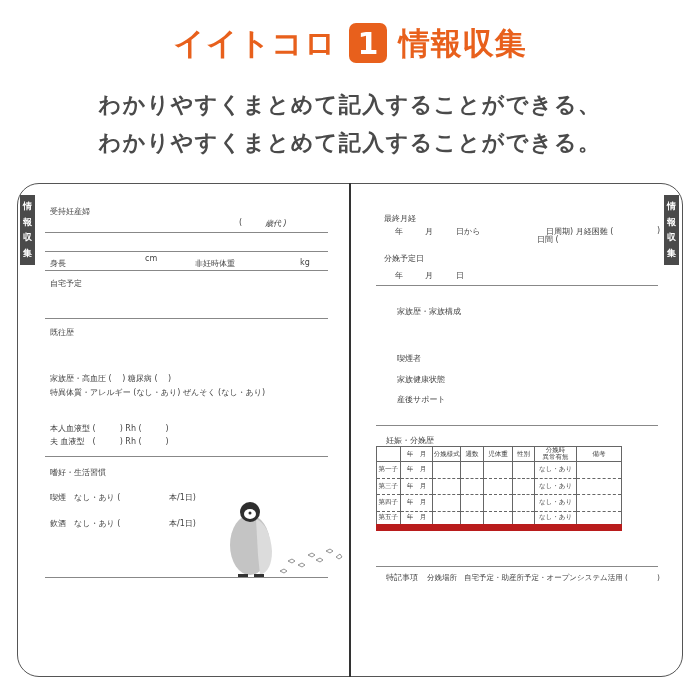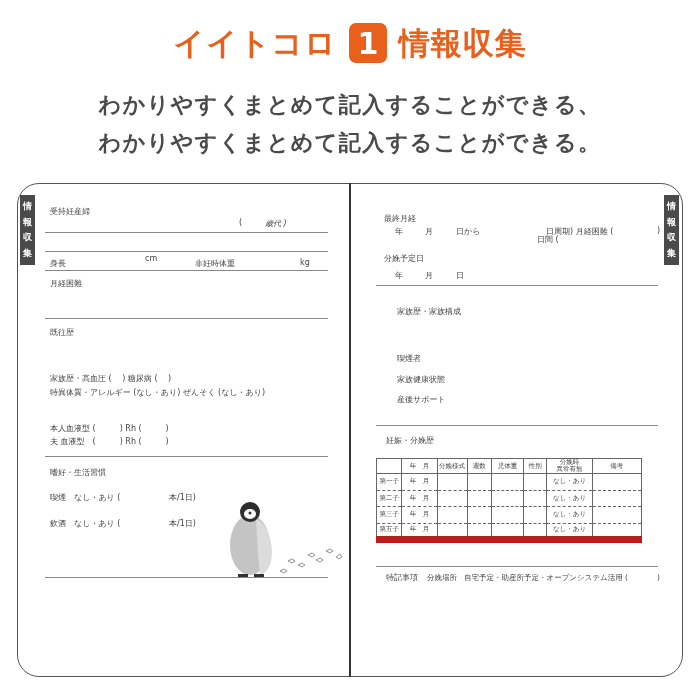--- a/index.html
+++ b/index.html
@@ -35,21 +35,21 @@
       align-items: center; justify-content: space-around; padding: 4px 0;
     }
     .tab-left { left: 20px; top: 195px; height: 70px; }
     .tab-right { left: 664px; top: 195px; height: 70px; }
 
     .t { position: absolute; font-size: 8px; color: #444; white-space: nowrap; }
     .t-sm { font-size: 7.5px; }
     .hl { position: absolute; height: 1.2px; background: #888; }
 
     
-    .preg-table { position: absolute; left: 376px; top: 458px; width: 266px; border-collapse: collapse; }
+    .preg-table { position: absolute; left: 376px; top: 446px; width: 246px; border-collapse: collapse; }
     .preg-table td, .preg-table th {
       border-left: 1px solid #666; border-right: 1px solid #666;
       font-size: 6.5px; font-weight: normal; color: #444; text-align: center; padding: 0;
     }
     .preg-table th { border-top: 1px solid #666; border-bottom: 1px solid #666; height: 15px; line-height: 7px; }
     .preg-table td { height: 16.5px; border-bottom: 1px dashed #666; }
     .preg-table tr:last-child td { border-bottom: 7px solid #b91c1c; }
 
     .penguin { position: absolute; left: 228px; top: 495px; width: 122px; height: 82px; }
   </style>
@@ -86,21 +86,21 @@
 <span class="t" style="left:50px;top:206px;">受持妊産婦</span>
 <span class="t" style="left:239px;top:218px;">(</span>
 <span class="t" style="left:265px;top:218px;font-style:italic;">歳代 )</span>
 <div class="hl" style="left:45px;top:232px;width:283px;"></div>
 <div class="hl" style="left:45px;top:251px;width:283px;"></div>
 <span class="t" style="left:50px;top:258px;">身長</span>
 <span class="t" style="left:145px;top:254px;">cm</span>
 <span class="t" style="left:195px;top:258px;">非妊時体重</span>
 <span class="t" style="left:300px;top:258px;">kg</span>
 <div class="hl" style="left:45px;top:270px;width:283px;"></div>
-<span class="t" style="left:50px;top:278px;">月経困難</span>
+<span class="t" style="left:50px;top:278px;">自宅予定</span>
 <div class="hl" style="left:45px;top:318px;width:283px;"></div>
 <span class="t" style="left:50px;top:327px;">既往歴</span>
 <span class="t" style="left:50px;top:373px;">家族歴・高血圧 (　 ) 糖尿病 (　 )</span>
 <span class="t" style="left:50px;top:387px;">特異体質・アレルギー (なし・あり) ぜんそく (なし・あり)</span>
 <span class="t" style="left:50px;top:423px;">本人血液型 (　　　) Rh (　　　)</span>
 <span class="t" style="left:50px;top:436px;">夫 血液型　(　　　) Rh (　　　)</span>
 <div class="hl" style="left:45px;top:456px;width:283px;"></div>
 <span class="t" style="left:50px;top:467px;">嗜好・生活習慣</span>
 <span class="t" style="left:50px;top:492px;">喫煙</span>
 <span class="t" style="left:74px;top:492px;">なし・あり (</span>
@@ -175,31 +175,31 @@
     <td>第一子</td>
     <td>年　月</td>
     <td></td>
         <td></td>
         <td></td>
         <td></td>
     <td>なし・あり</td>
     <td></td>
   </tr>
   <tr>
-    <td>第二子</td>
-    <td>年　月</td>
-    <td></td>
-        <td></td>
-        <td></td>
-        <td></td>
-    <td>なし・あり</td>
-    <td></td>
-  </tr>
-  <tr>
     <td>第三子</td>
+    <td>年　月</td>
+    <td></td>
+        <td></td>
+        <td></td>
+        <td></td>
+    <td>なし・あり</td>
+    <td></td>
+  </tr>
+  <tr>
+    <td>第四子</td>
     <td>年　月</td>
     <td></td>
         <td></td>
         <td></td>
         <td></td>
     <td>なし・あり</td>
     <td></td>
   </tr>
   <tr>
     <td>第五子</td>

